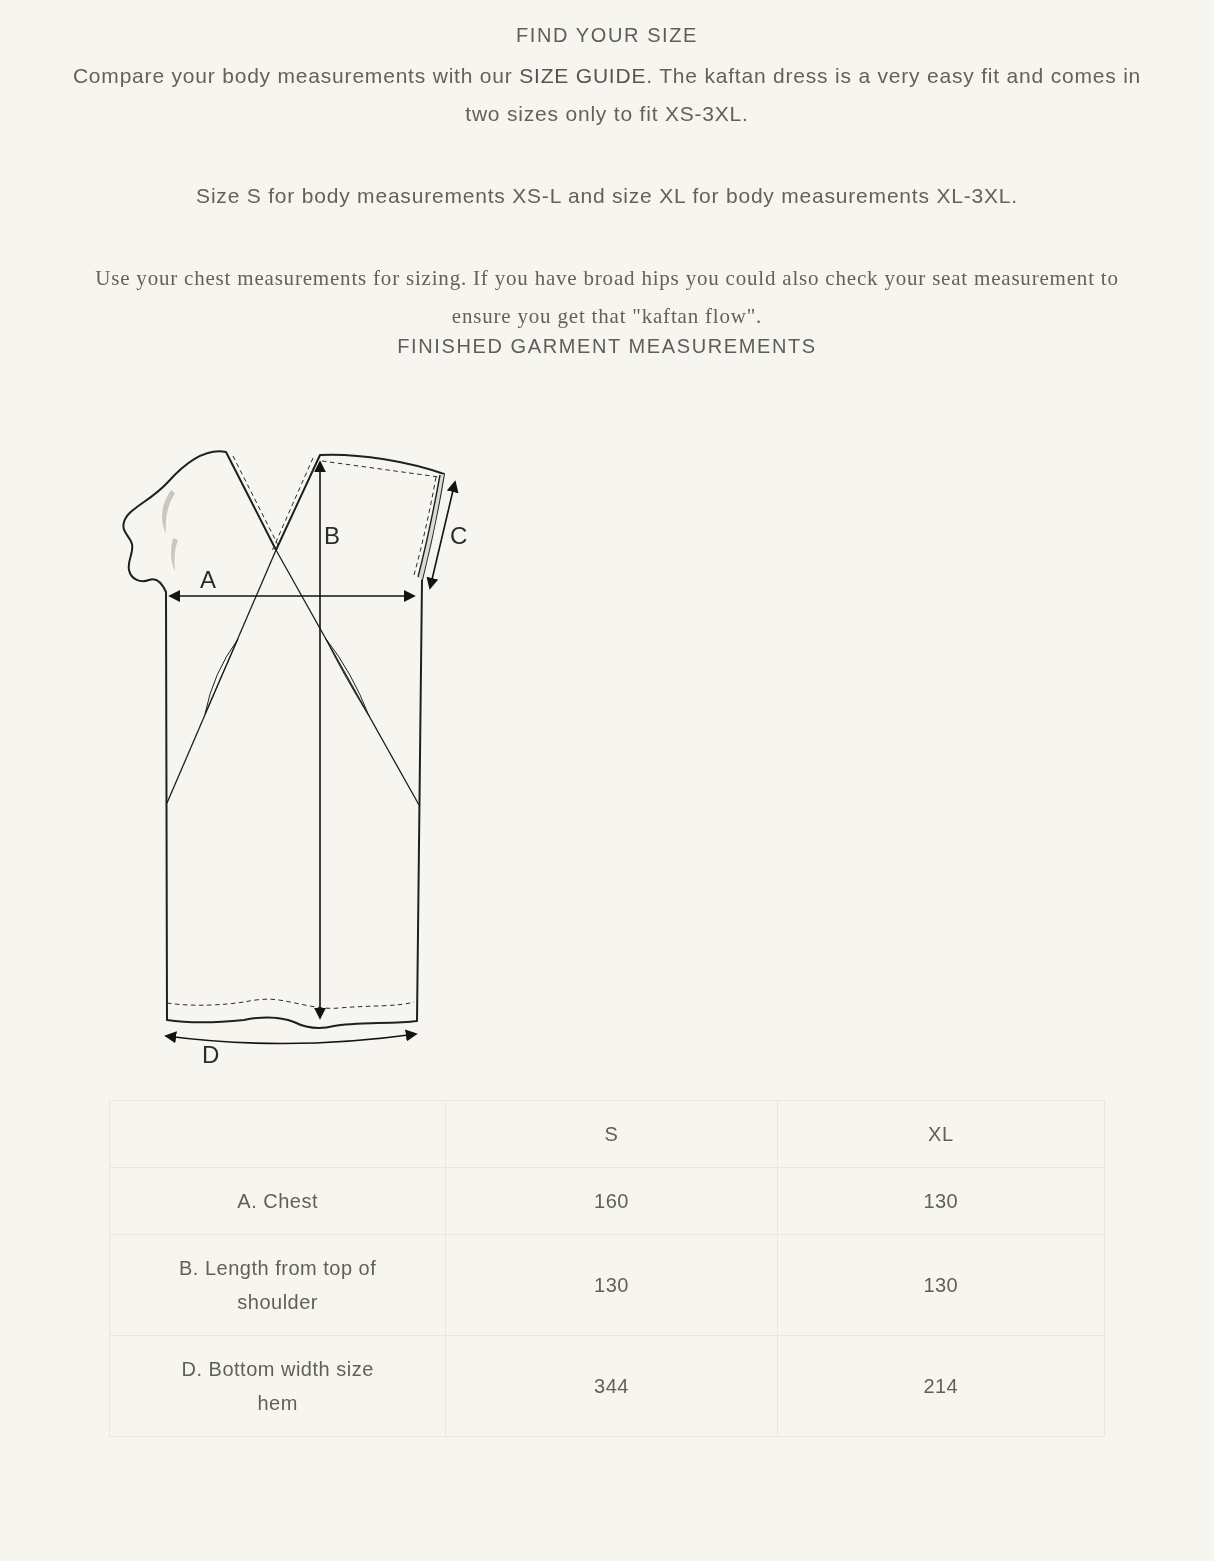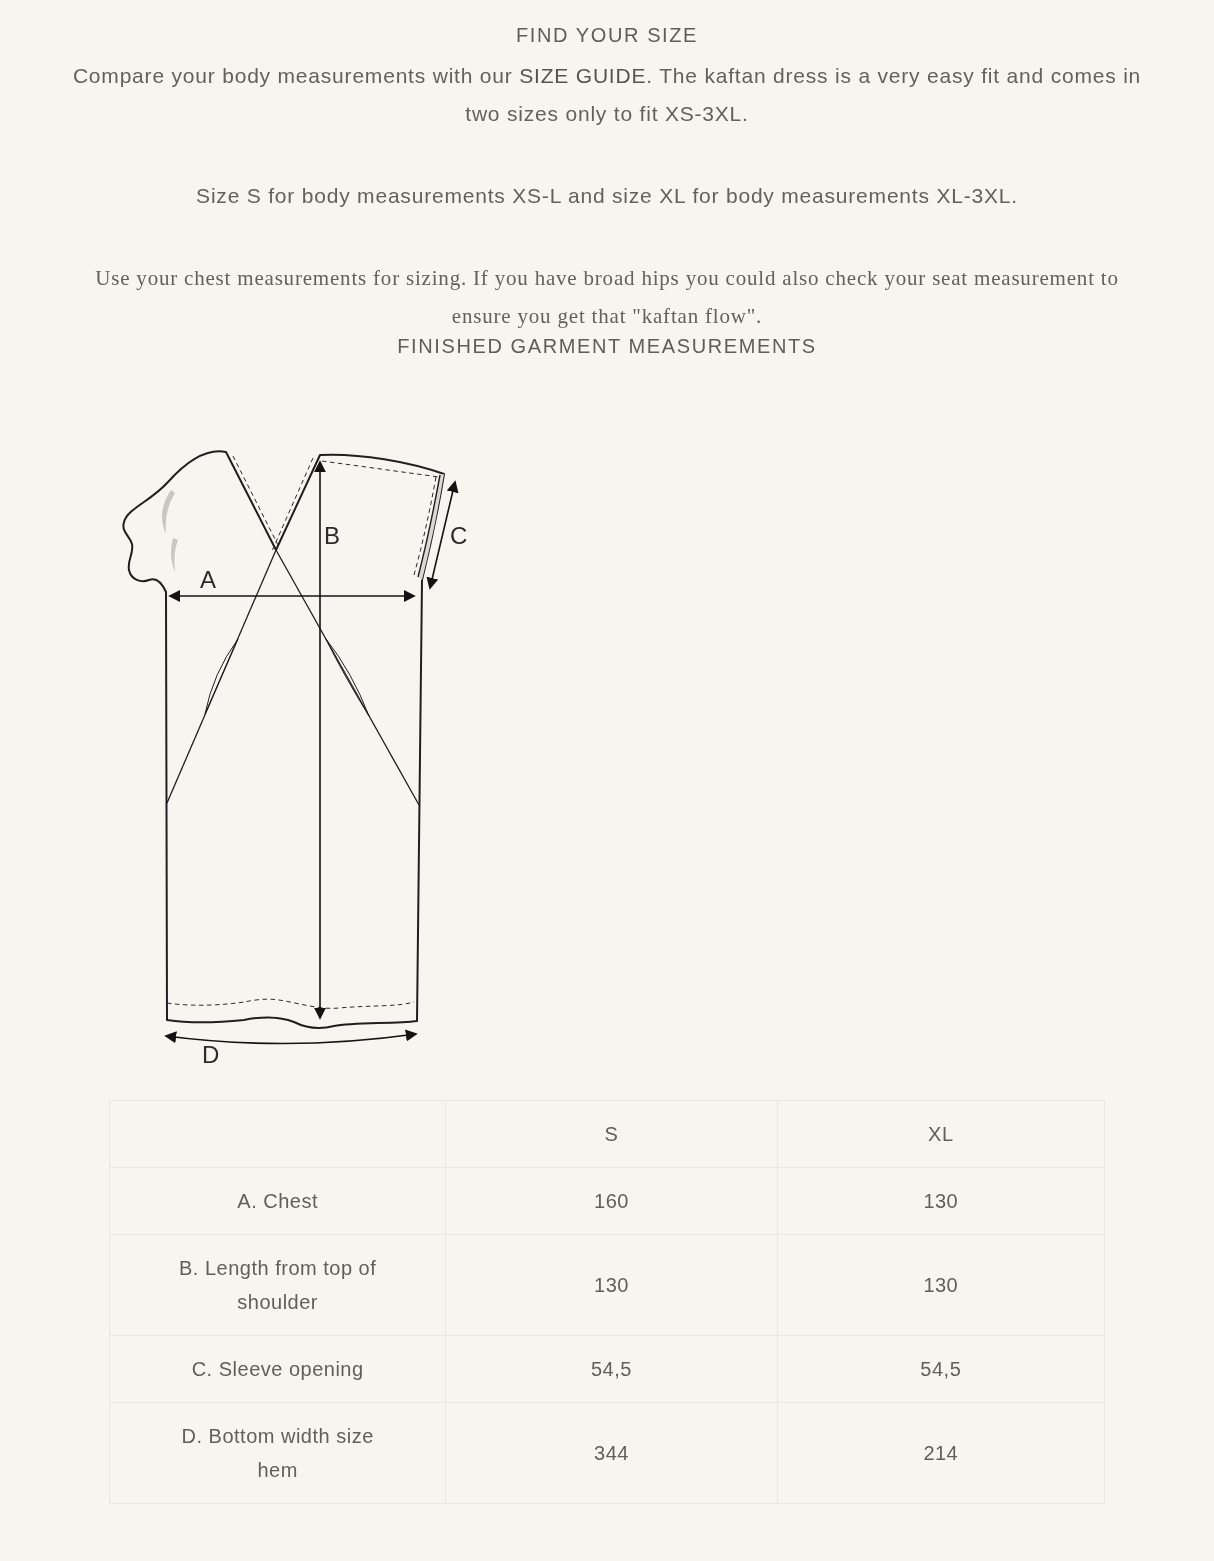--- a/index.html
+++ b/index.html
@@ -167,25 +167,20 @@
         <td class="label-cell">A. Chest</td>
         <td>160</td>
         <td>130</td>
       </tr>
       <tr>
         <td class="label-cell">B. Length from top of shoulder</td>
         <td>130</td>
         <td>130</td>
       </tr>
       <tr>
-        <td class="label-cell">C. Sleeve opening</td>
-        <td>54,5</td>
-        <td>54,5</td>
-      </tr>
-      <tr>
         <td class="label-cell">D. Bottom width size hem</td>
         <td>344</td>
         <td>214</td>
       </tr>
     </tbody>
   </table>
 
 </div>
 
 </body></html>

